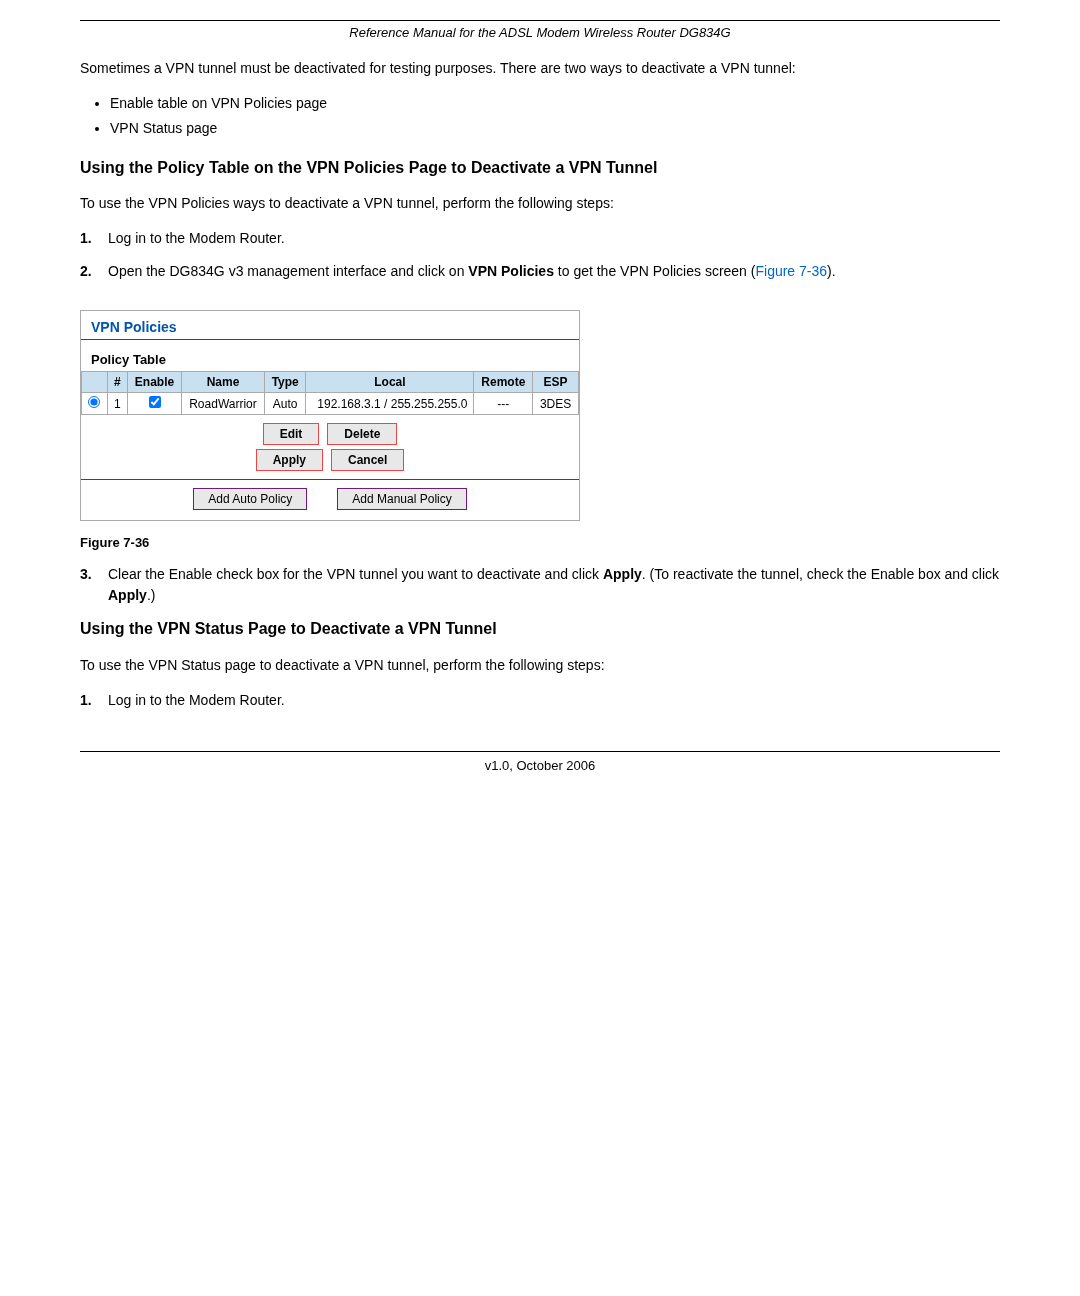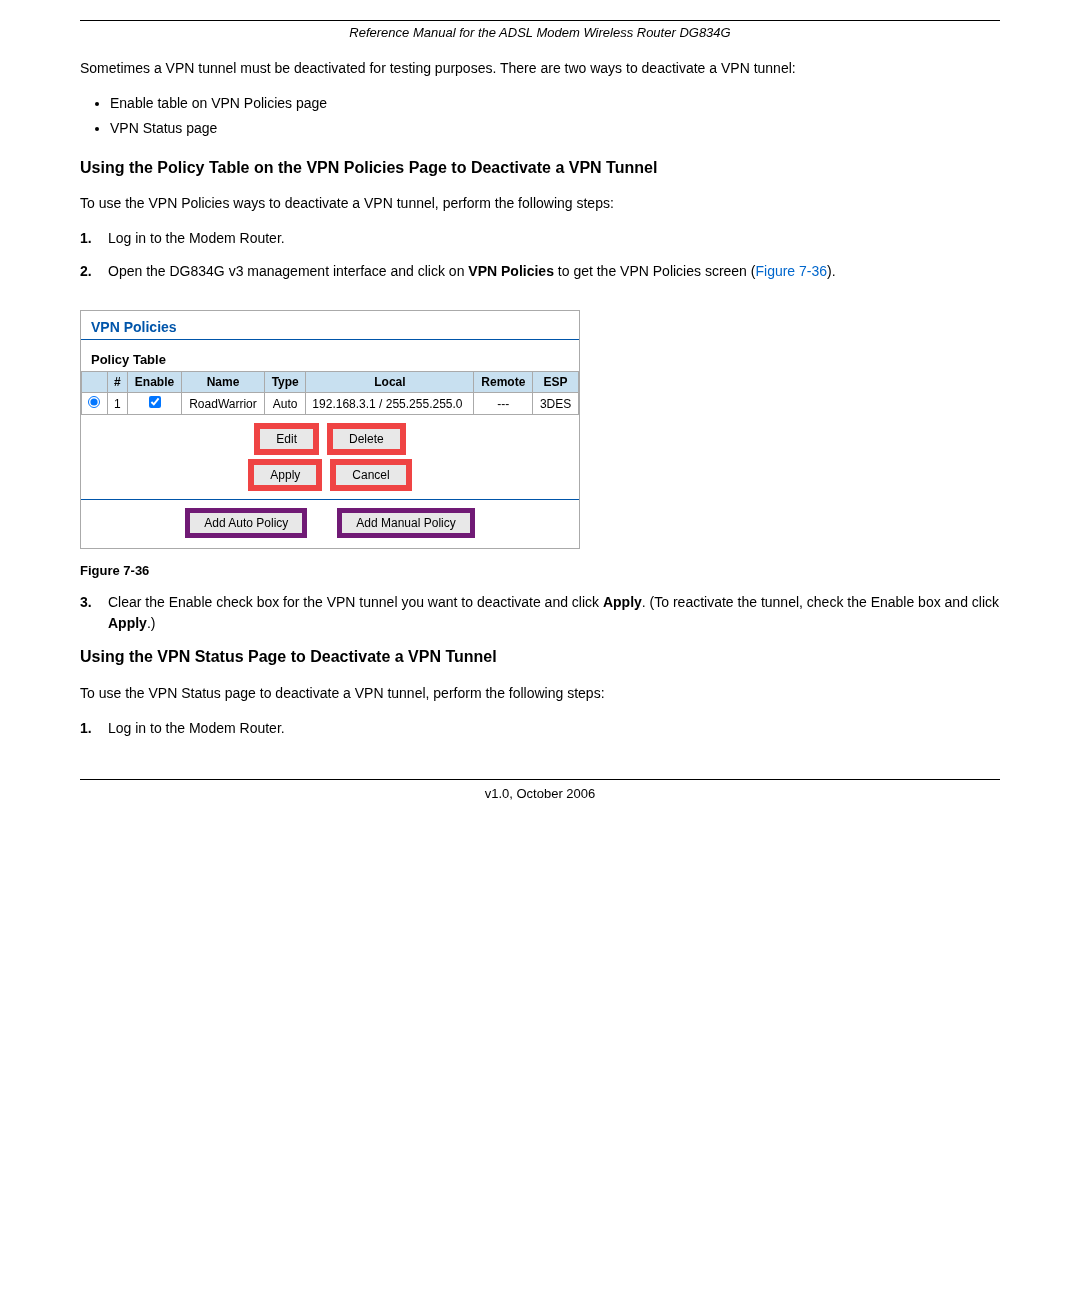--- a/index.html
+++ b/index.html
@@ -117,55 +117,56 @@
       text-align: center;
       white-space: nowrap;
     }
     .vpn-table td {
       border: 1px solid #aaa;
       padding: 3px 6px;
       text-align: center;
       white-space: nowrap;
     }
     .vpn-table td.local-col {
-      text-align: left;
+      text-align: right;
     }
     .vpn-buttons {
       display: flex;
       justify-content: center;
       gap: 8px;
       padding: 8px 0 4px 0;
     }
     .vpn-btn {
       padding: 3px 16px;
-      border: 6px solid #ef4444;
+      border: 1px solid #ef4444;
       background: #e8e8e8;
       font-size: 12px;
       cursor: pointer;
+      font-weight: bold;
     }
     .vpn-buttons2 {
       display: flex;
       justify-content: center;
       gap: 8px;
       padding: 0px 0 8px 0;
     }
     .vpn-divider-bottom {
       border: none;
       border-top: 1px solid #0055aa;
       margin: 0 0 8px 0;
     }
     .add-policy-buttons {
       display: flex;
       justify-content: center;
       gap: 30px;
       padding: 0 0 10px 0;
     }
     .add-policy-btn {
       padding: 3px 14px;
-      border: 5px solid #701a75;
+      border: 1px solid #701a75;
       background: #e8e8e8;
       font-size: 12px;
       cursor: pointer;
     }
     .figure-label {
       font-weight: bold;
       font-size: 13px;
       margin-top: 6px;
       margin-bottom: 14px;
     }

